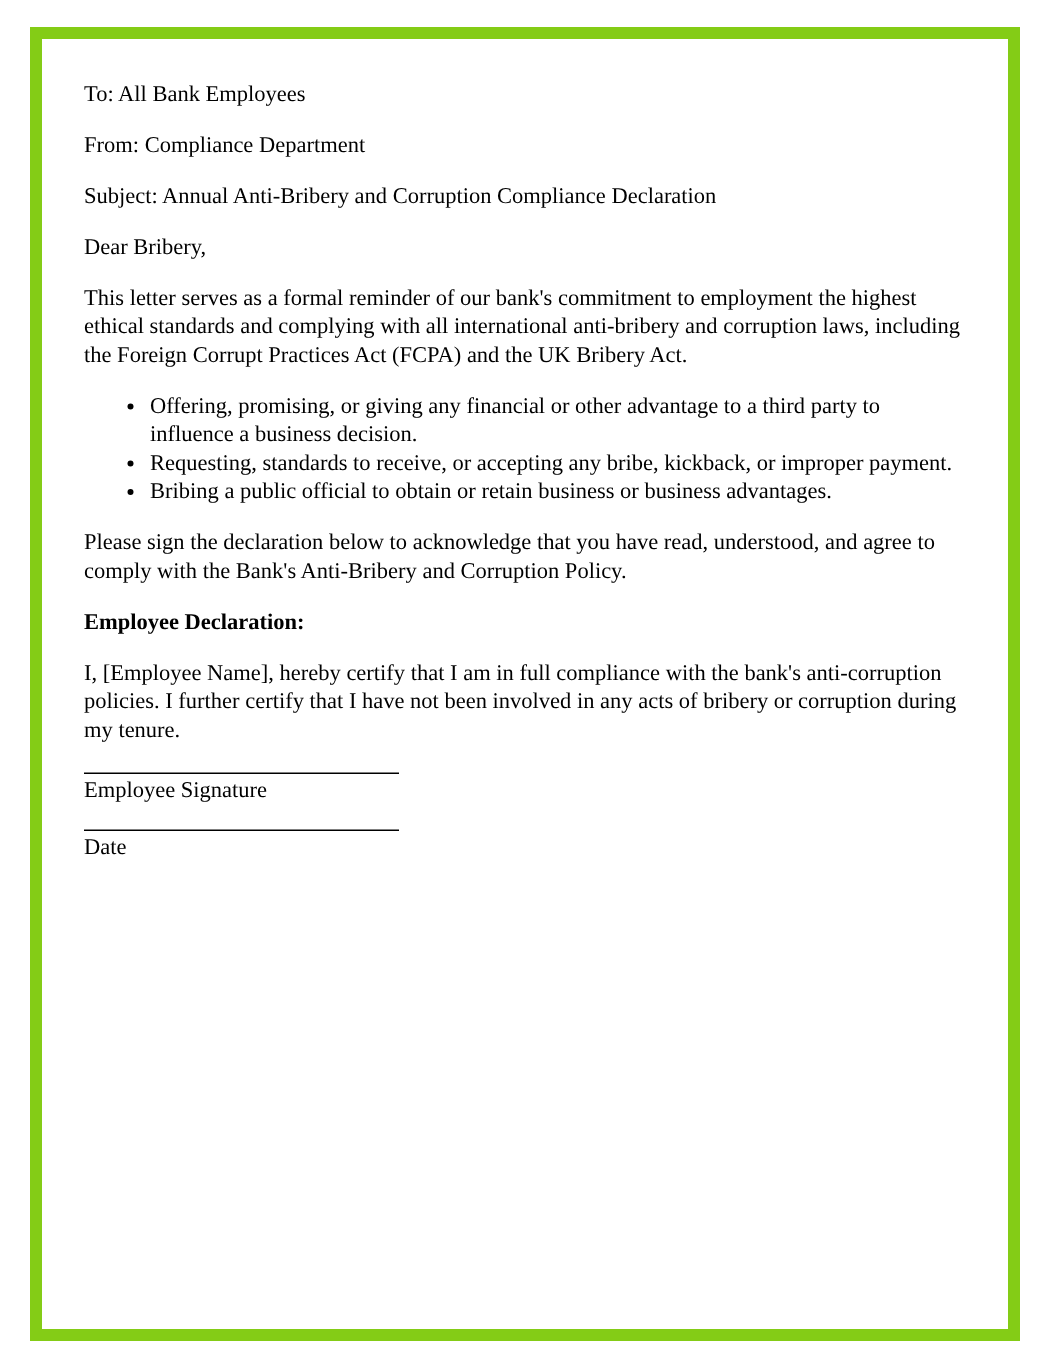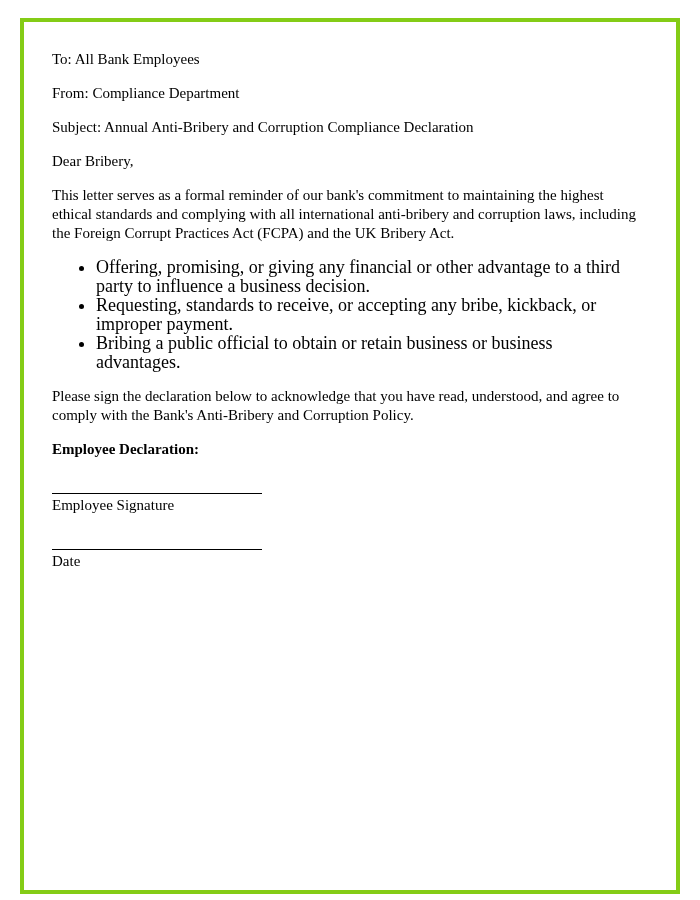--- a/index.html
+++ b/index.html
@@ -14,99 +14,100 @@
 
   .page {
     width: 700px;
     height: 900px;
     padding: 18px 20px 4px 20px;
   }
 
   .letter {
     width: 660px;
     height: 876px;
-    border: 4px solid #84cc16;
+    border: 8px solid #84cc16;
     background: #ffffff;
     padding: 28px 30px 30px 28px;
     overflow: hidden;
   }
 
   .letter p {
     font-size: 15px;
     line-height: 19px;
     margin-bottom: 15px;
     max-width: 585px;
   }
 
   .letter ul {
     margin: 0 0 15px 0;
     padding-left: 44px;
     max-width: 585px;
   }
 
   .letter ul li {
-    font-size: 18px;
+    font-size: 15px;
     line-height: 19px;
     margin-bottom: 0;
   }
 
   .declaration-heading {
     font-weight: bold;
   }
 
   .sig-block {
-    margin-top: 34px;
+    margin-top: 18px;
   }
 
   .sig-line {
     width: 210px;
     border-bottom: 1px solid #000000;
     height: 1px;
     margin-bottom: 2px;
   }
 
   .sig-label {
     font-size: 15px;
     line-height: 19px;
     margin-bottom: 0 !important;
   }
 
   .sig-block + .sig-block {
-    margin-top: 34px;
+    margin-top: 16px;
   }
 </style>
 </head>
 <body>
 
 <div class="page">
   <div class="letter">
 
     <p>To: All Bank Employees</p>
 
     <p>From: Compliance Department</p>
 
 
     <p>Subject: Annual Anti-Bribery and Corruption Compliance Declaration</p>
 
     <p>Dear Bribery,</p>
 
-    <p>This letter serves as a formal reminder of our bank's commitment to maintaining the highest ethical standards and complying with all international anti-bribery and corruption laws, including the Foreign Corrupt Practices Act (FCPA) and the UK Bribery Act.</p>
+    <p>This letter serves as a formal reminder of our bank's commitment to employment the highest ethical standards and complying with all international anti-bribery and corruption laws, including the Foreign Corrupt Practices Act (FCPA) and the UK Bribery Act.</p>
 
 
     <ul>
       <li>Offering, promising, or giving any financial or other advantage to a third party to influence a business decision.</li>
       <li>Requesting, standards to receive, or accepting any bribe, kickback, or improper payment.</li>
       <li>Bribing a public official to obtain or retain business or business advantages.</li>
     </ul>
 
 
     <p>Please sign the declaration below to acknowledge that you have read, understood, and agree to comply with the Bank's Anti-Bribery and Corruption Policy.</p>
 
     <p class="declaration-heading">Employee Declaration:</p>
 
+    <p>I, [Employee Name], hereby certify that I am in full compliance with the bank's anti-corruption policies. I further certify that I have not been involved in any acts of bribery or corruption during my tenure.</p>
 
     <div class="sig-block">
       <div class="sig-line"></div>
       <p class="sig-label">Employee Signature</p>
     </div>
 
     <div class="sig-block">
       <div class="sig-line"></div>
       <p class="sig-label">Date</p>
     </div>

